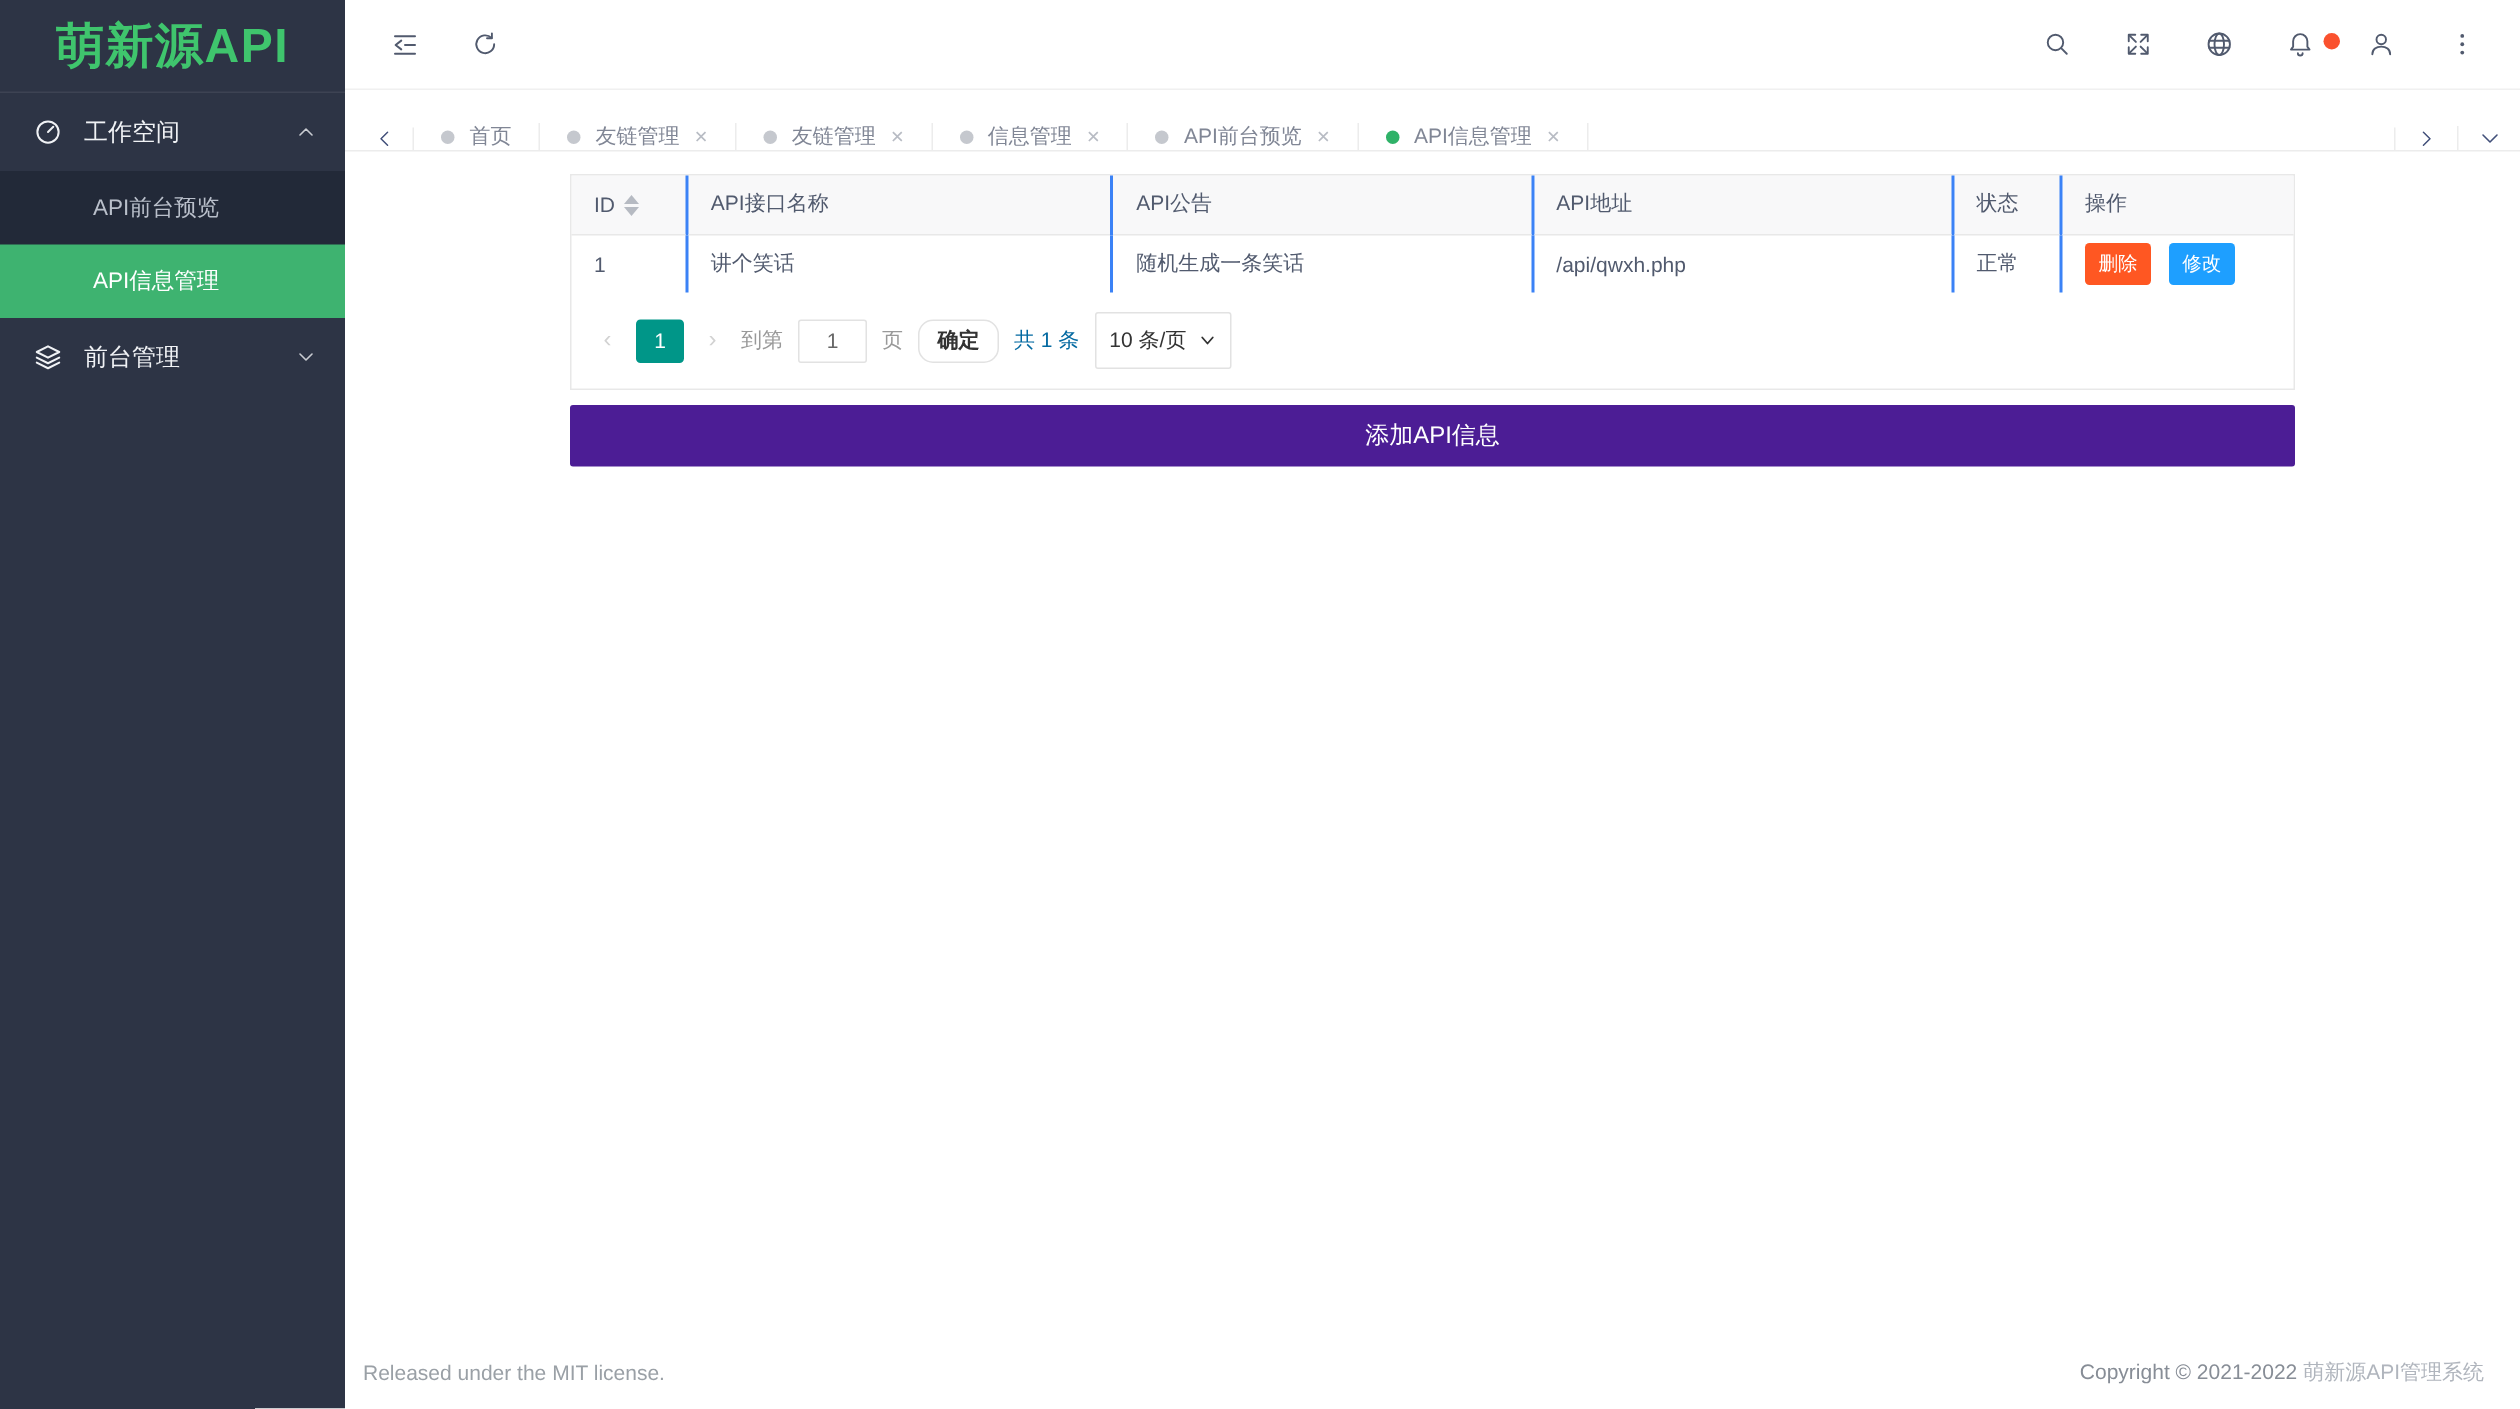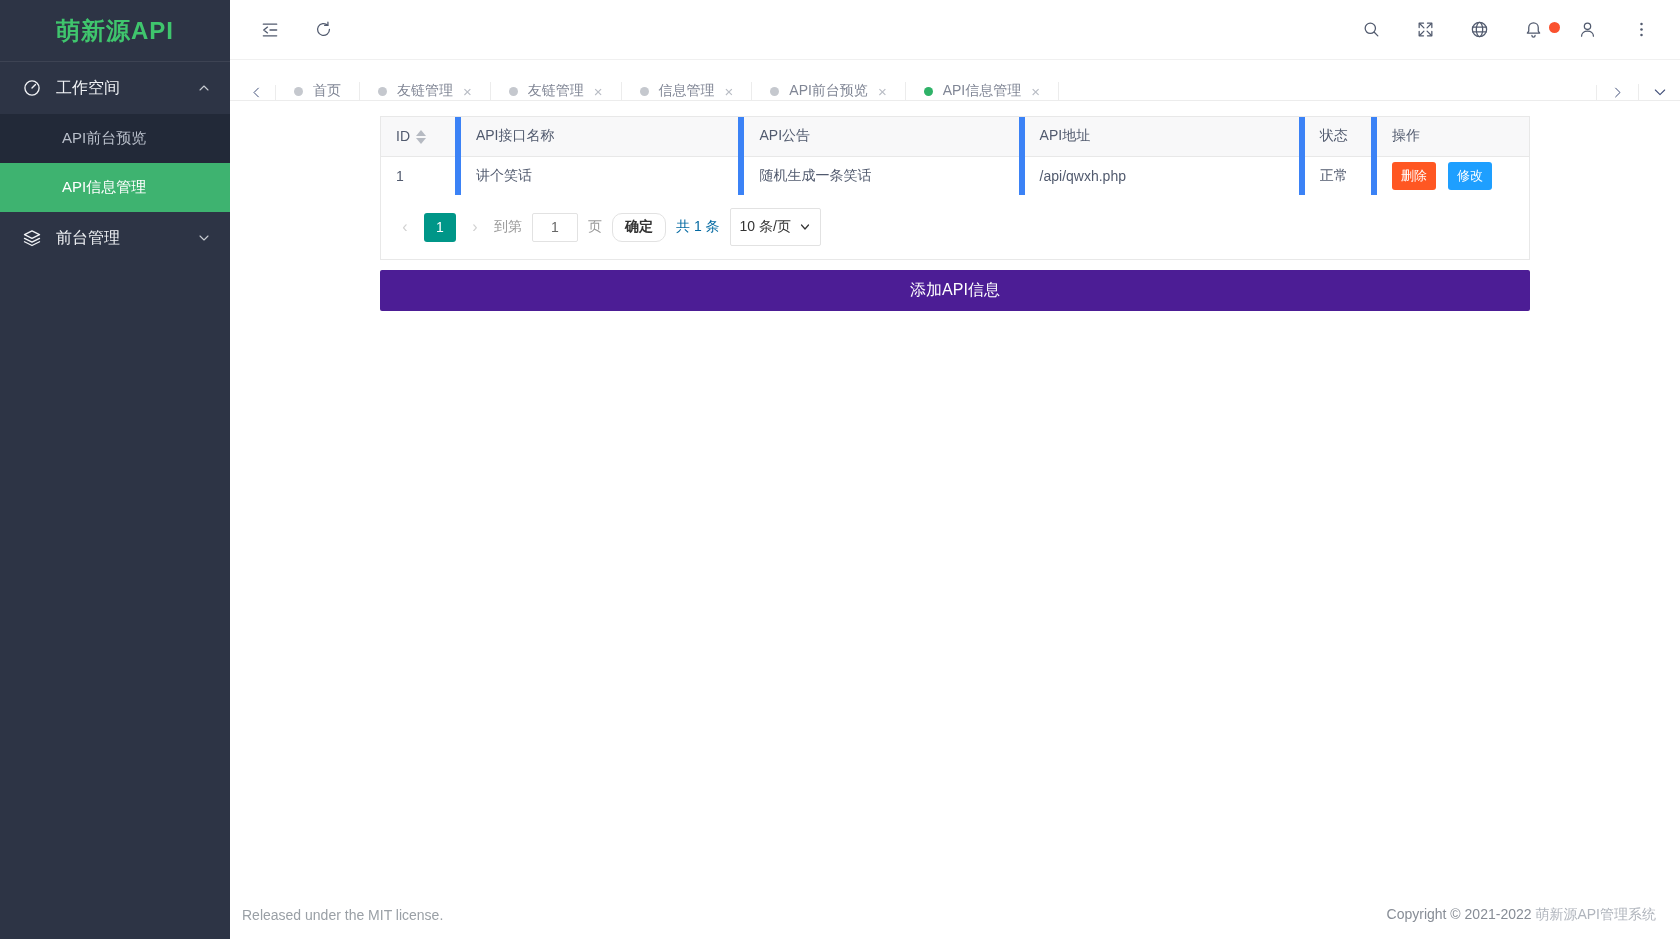--- a/index.html
+++ b/index.html
@@ -3,21 +3,21 @@
 <meta charset="utf-8">
 <style>
   * { margin:0; padding:0; box-sizing:border-box; }
   html,body { width:1680px; height:939px; overflow:hidden; background:#fff;
     font-family:"Liberation Sans","DejaVu Sans",sans-serif; }
   .app { display:flex; width:1680px; height:939px; }
 
   
   .sidebar { width:230px; min-width:230px; height:100%; background:#2d3445; color:#fff; display:flex; flex-direction:column; }
   .logo { height:62px; display:flex; align-items:center; justify-content:center;
-    font-size:24px; font-weight:bold; color:#3fc56d; border-bottom:1px solid rgba(255,255,255,0.08); letter-spacing:1px; }
+    font-size:32px; font-weight:bold; color:#3fc56d; border-bottom:1px solid rgba(255,255,255,0.08); letter-spacing:1px; }
   .menu-item { height:52px; display:flex; align-items:center; padding:0 18px 0 22px; font-size:16px; color:#f0f2f5; cursor:pointer; }
   .menu-item .mi-icon { width:20px; height:20px; margin-right:14px; display:flex; align-items:center; }
   .menu-item .mi-label { flex:1; }
   .menu-item .mi-caret { width:16px; height:16px; opacity:.8; }
   .submenu { background:#222938; }
   .sub-item { height:49px; display:flex; align-items:center; padding-left:62px; font-size:15px; color:#b9bfca; cursor:pointer; }
   .sub-item.active { background:#3eb370; color:#fff; }
   svg.ic { stroke:currentColor; fill:none; stroke-width:1.6; stroke-linecap:round; stroke-linejoin:round; }
 
   
@@ -39,21 +39,21 @@
   .tabs { display:flex; align-items:stretch; flex:1; overflow:hidden; }
   .tab { display:flex; align-items:center; padding:0 18px; border-right:1px solid #ececec; font-size:14px; cursor:pointer; white-space:nowrap; }
   .tab .dot { width:9px; height:9px; border-radius:50%; background:#c5c8ce; margin-right:10px; }
   .tab.active .dot { background:#2fb268; }
   .tab .tab-close { margin-left:10px; color:#b8bcc4; font-size:15px; line-height:1; }
 
   
   .content { flex:1; position:relative; }
   .table-card { margin:15px 150px 0 150px; border:1px solid #e8e8e8; }
   table.grid { width:100%; border-collapse:collapse; table-layout:fixed; }
-  table.grid th, table.grid td { border-right:6px solid #3b82f6; border-bottom:1px solid #e8e8e8; padding:0 15px; font-size:14px; color:#515a6e; text-align:left; font-weight:normal; height:39px; overflow:hidden; white-space:nowrap; }
+  table.grid th, table.grid td { border-right:2px solid #3b82f6; border-bottom:1px solid #e8e8e8; padding:0 15px; font-size:14px; color:#515a6e; text-align:left; font-weight:normal; height:39px; overflow:hidden; white-space:nowrap; }
   table.grid th:last-child, table.grid td:last-child { border-right:none; }
   table.grid thead th { background:#f8f8f9; }
   table.grid tbody td { border-bottom:none; }
   .col-id{width:6.7%} .col-name{width:24.7%} .col-notice{width:24.4%} .col-url{width:24.4%} .col-status{width:6.3%} .col-ops{width:13.5%}
   th.ops-h, td.ops-c { text-align:center; }
   .sort { display:inline-flex; flex-direction:column; vertical-align:middle; margin-left:6px; }
   .sort i { width:0; height:0; border-left:5px solid transparent; border-right:5px solid transparent; display:block; }
   .sort .up { border-bottom:6px solid #b6bac2; margin-bottom:2px; }
   .sort .dn { border-top:6px solid #b6bac2; }
   .btn-sm { display:inline-block; border:none; color:#fff; font-size:13px; padding:5px 9px; border-radius:3px; cursor:pointer; font-family:inherit; }

